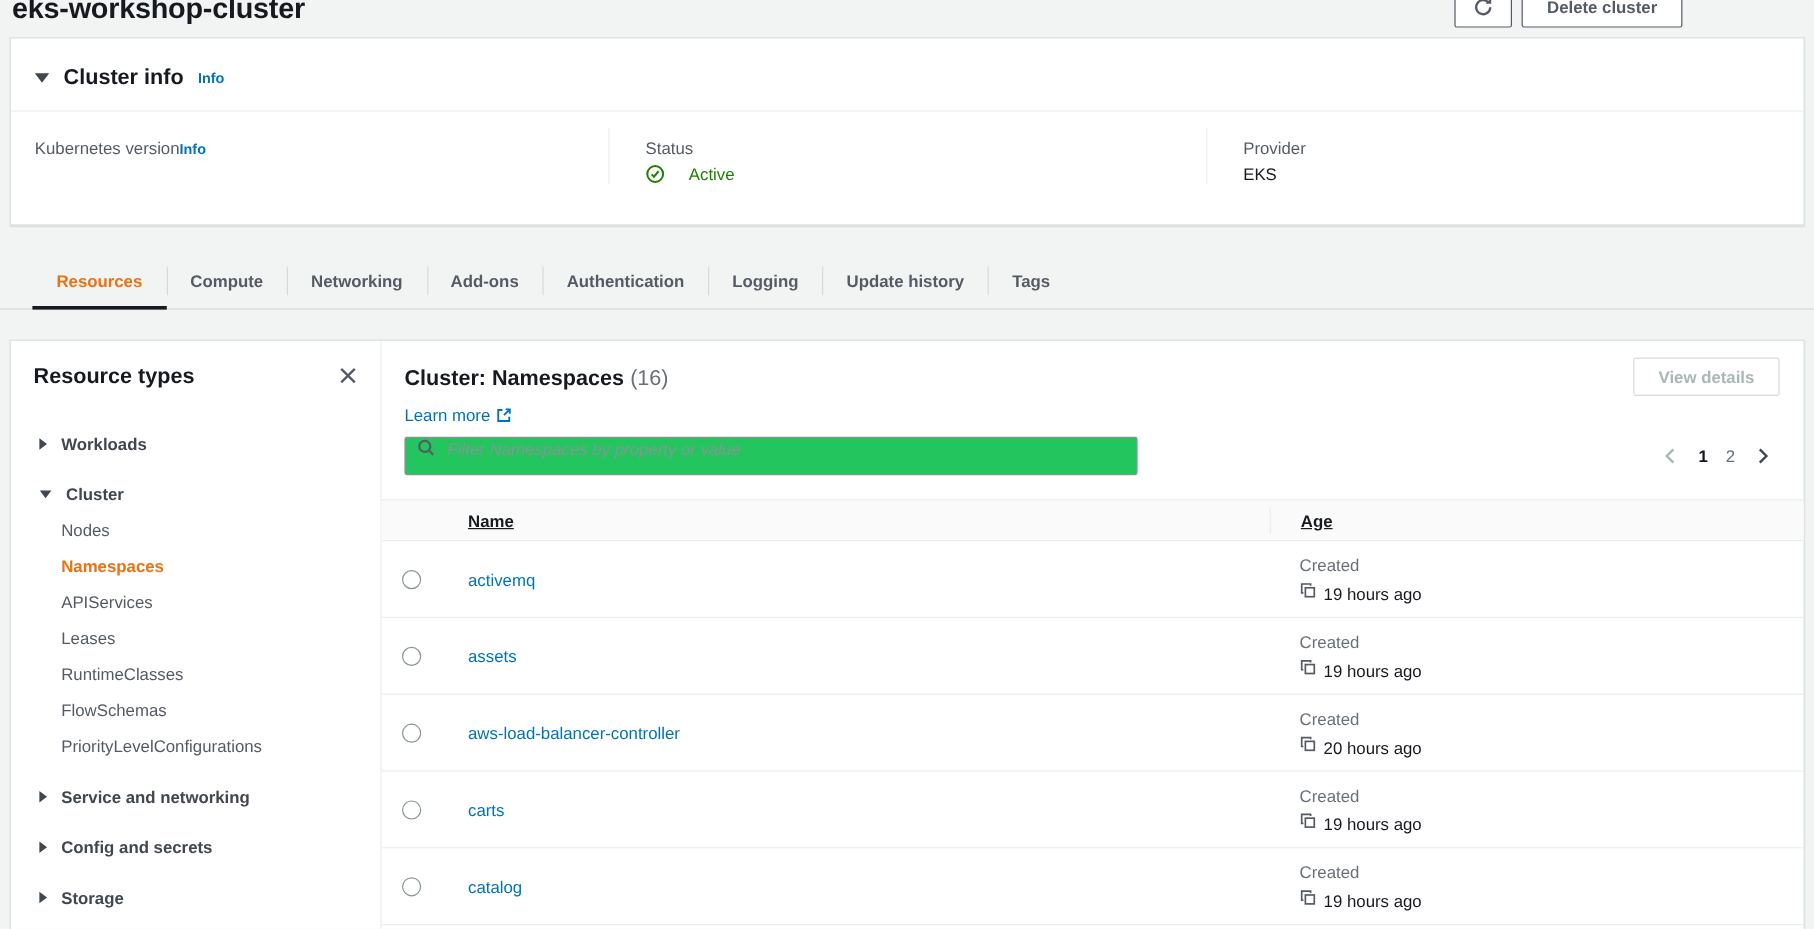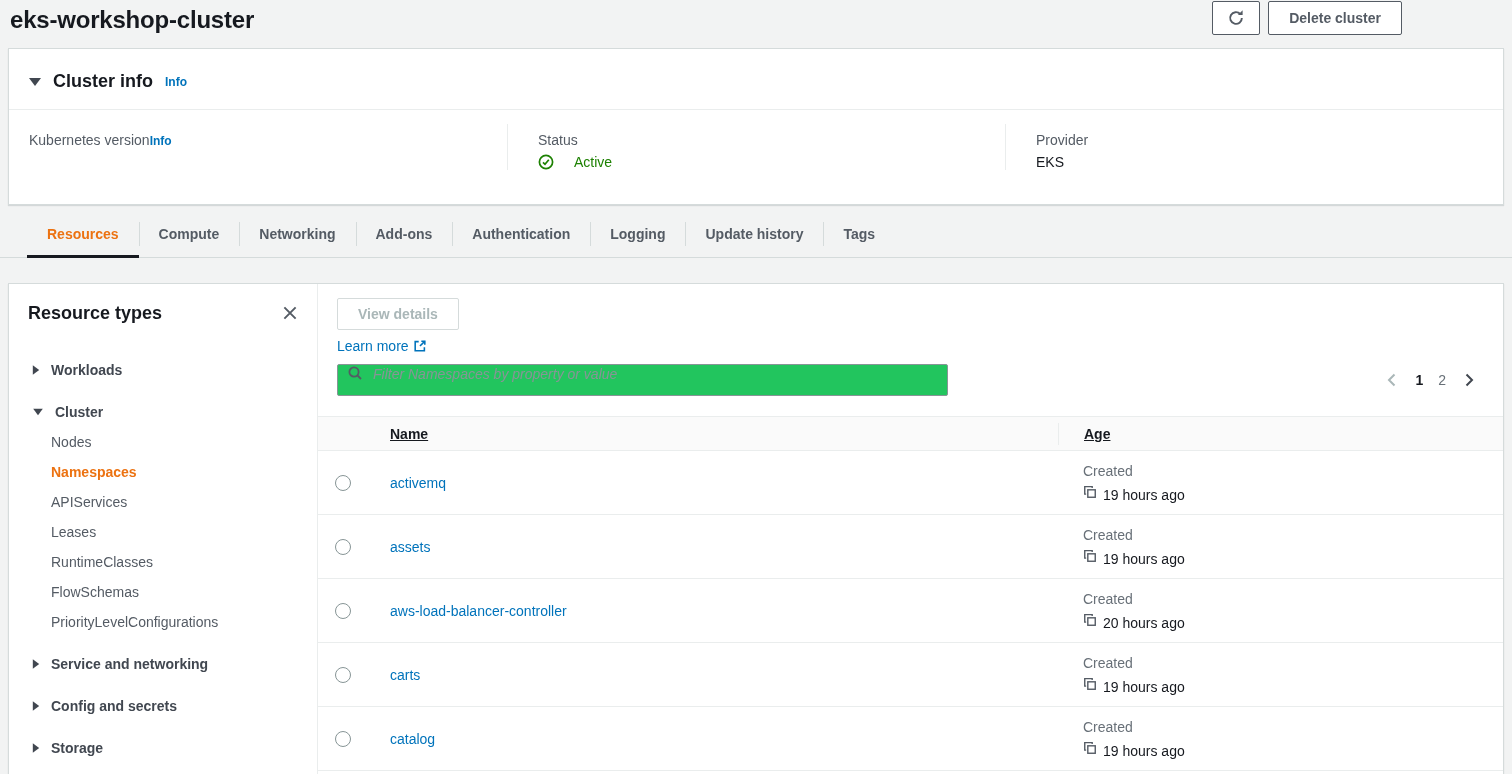--- a/index.html
+++ b/index.html
@@ -5,31 +5,31 @@
   * { box-sizing: border-box; }
   html,body { margin:0; padding:0; }
   body {
     width:1512px; height:774px; overflow:hidden; position:relative;
     background:#f2f3f3; color:#16191f;
     font-family:"Liberation Sans","DejaVu Sans",sans-serif; font-size:14px;
   }
   .panel { background:#fff; border:1px solid #d5dbdb; box-shadow:0 1px 1px rgba(0,28,36,.12); }
 
   
-  .page-header { position:absolute; left:0; top:12px; width:1404px; height:40px; }
+  .page-header { position:absolute; left:0; top:0; width:1404px; height:40px; }
   .page-title { position:absolute; left:10px; top:-6px; font-size:24px; font-weight:700; margin:0; letter-spacing:-.2px; }
   .header-actions { position:absolute; right:2px; top:-11px; display:flex; gap:8px; }
   .btn { height:34px; background:#fff; border:1px solid #545b64; border-radius:2px;
          color:#545b64; font-weight:700; font-size:14px; font-family:inherit; cursor:pointer;
          display:flex; align-items:center; justify-content:center; }
   .btn-icon { width:48px; }
   .btn-delete { padding:0 20px; }
 
   
-  .cluster-info { position:absolute; left:8px; top:48px; width:1496px; height:157px; }
+  .cluster-info { position:absolute; left:8px; top:31px; width:1496px; height:157px; }
   .ci-header { display:flex; align-items:baseline; height:61px; padding:0 20px; border-bottom:1px solid #eaeded; }
   .ci-header-inner { display:flex; align-items:center; gap:12px; margin-top:22px; }
   .ci-title { font-size:18px; font-weight:700; }
   .info-link { color:#0073bb; font-size:12px; font-weight:700; text-decoration:none; cursor:pointer; }
   .caret-down { width:0; height:0; border-left:6px solid transparent; border-right:6px solid transparent; border-top:8px solid #414750; }
   .caret-right { width:0; height:0; border-top:6px solid transparent; border-bottom:6px solid transparent; border-left:8px solid #414750; }
   .ci-body { display:grid; grid-template-columns:1fr 1fr 1fr; padding:14px 0 0 0; }
   .ci-col { padding:8px 28px 0 20px; }
   .ci-col + .ci-col { border-left:1px solid #eaeded; padding-left:30px; }
   .ci-label { color:#545b64; margin-bottom:6px; display:flex; gap:0; align-items:baseline; }
@@ -244,20 +244,24 @@
         <div class="sb-section-header">
           <span class="caret-right"></span>
           <span>Storage</span>
         </div>
       </div>
     </div>
   </aside>
 
   <div class="content">
     <div class="content-header">
+      <div class="ct-title">
+        <span>Cluster: Namespaces</span>
+        <span class="ct-count">(16)</span>
+      </div>
       <button class="btn-secondary-disabled">View details</button>
     </div>
 
     <div class="description">
       <a class="learn-more">
         <span>Learn more</span>
         <span style="display:flex;">
           <svg width="14" height="14" viewBox="0 0 16 16" fill="none" stroke="#0073bb" stroke-width="1.8">
               <path d="M13 9.5V13.5H2.5V3H6.5"></path>
               <path d="M9.5 2.5h4v4"></path>

